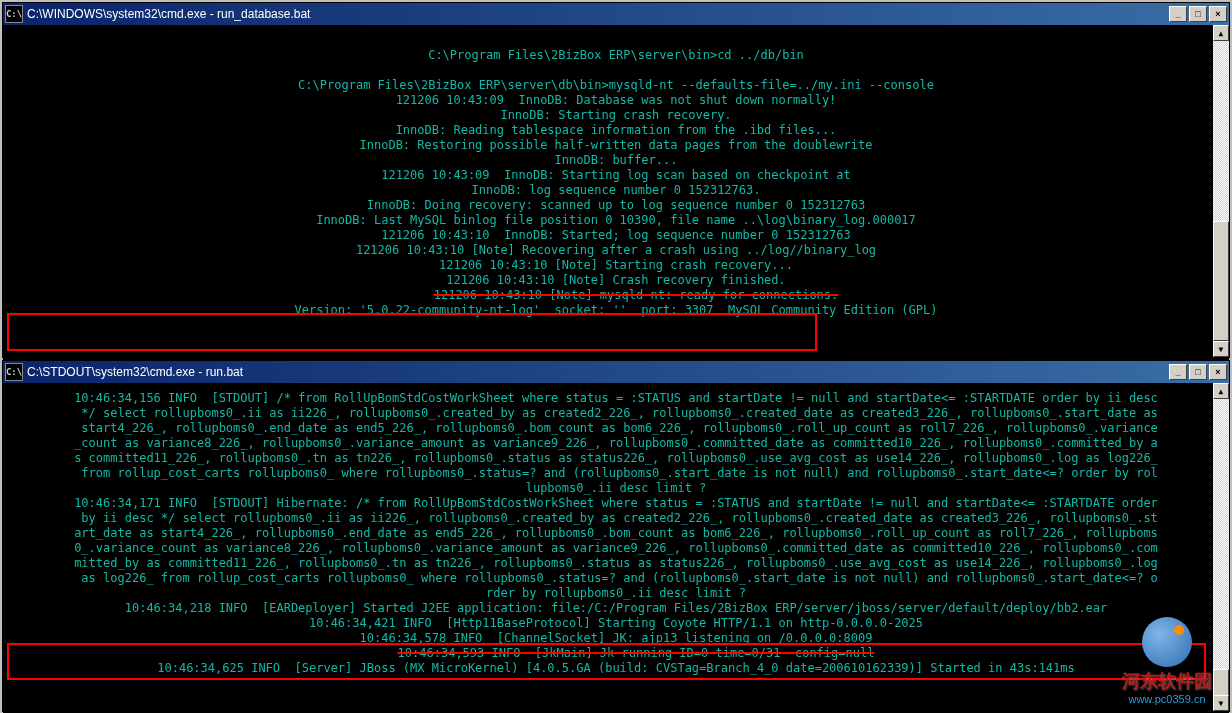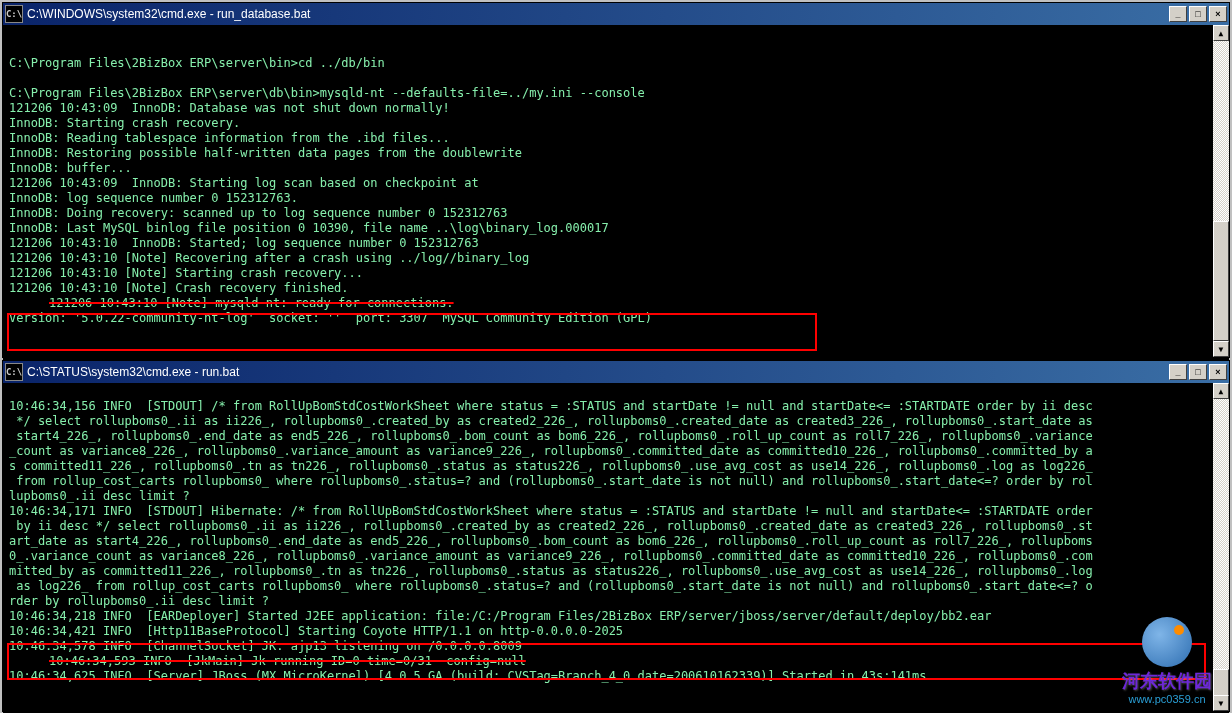--- a/index.html
+++ b/index.html
@@ -69,28 +69,29 @@
   display: flex;
   align-items: center;
   justify-content: center;
   font-size: 9px;
   font-weight: bold;
   cursor: pointer;
   font-family: Tahoma, sans-serif;
 }
 .terminal-content {
   background: #000;
-  color: #86efac;
+  color: #14b8a6;
   font-size: 12px;
   line-height: 15px;
-  padding: 16px 6px;
+  padding: 8px 6px;
   height: calc(100% - 30px);
   overflow: hidden;
   white-space: pre;
   position: relative;
+  text-align: center;
 }
 .scrollbar {
   position: absolute;
   right: 0;
   top: 22px;
   bottom: 0;
   width: 16px;
   background: #d4d0c8;
 }
 .scroll-arrow {
@@ -151,21 +152,21 @@
 }
 .watermark-logo::before {
   content: "";
   position: absolute;
   top: 8px; right: 8px;
   width: 10px; height: 10px;
   background: #ff8c00;
   border-radius: 50%;
 }
 .watermark-text {
-  color: #6d28d9;
+  color: #b91c1c;
   font-family: "Microsoft YaHei", sans-serif;
   font-weight: bold;
   font-size: 18px;
   text-shadow: 1px 1px 2px rgba(255,255,255,0.3);
   margin-top: 2px;
 }
 .watermark-url {
   color: #2a9fd6;
   font-family: Arial, sans-serif;
   font-size: 11px;
@@ -194,21 +195,21 @@
       <div class="scroll-thumb" style="top:180px;height:120px;"></div>
     </div>
     <div class="scroll-arrow scroll-arrow-bottom">▼</div>
   </div>
   <div class="redbox" style="left:4px; top:310px; width:806px; height:34px;"></div>
 </div>
 
 <div class="window window-bottom">
   <div class="titlebar">
     <div class="titlebar-icon">C:\</div>
-    <div class="titlebar-text">C:\STATUS\system32\cmd.exe - run.bat</div>
+    <div class="titlebar-text">C:\STDOUT\system32\cmd.exe - run.bat</div>
     <div class="titlebar-buttons">
       <div class="titlebar-btn">_</div>
       <div class="titlebar-btn">□</div>
       <div class="titlebar-btn">×</div>
     </div>
   </div>
   <div class="terminal-content" id="term2"><div class="line">10:46:34,156 INFO  [STDOUT] /* from RollUpBomStdCostWorkSheet where status = :STATUS and startDate != null and startDate&lt;= :STARTDATE order by ii desc</div><div class="line"> */ select rollupboms0_.ii as ii226_, rollupboms0_.created_by as created2_226_, rollupboms0_.created_date as created3_226_, rollupboms0_.start_date as</div><div class="line"> start4_226_, rollupboms0_.end_date as end5_226_, rollupboms0_.bom_count as bom6_226_, rollupboms0_.roll_up_count as roll7_226_, rollupboms0_.variance</div><div class="line">_count as variance8_226_, rollupboms0_.variance_amount as variance9_226_, rollupboms0_.committed_date as committed10_226_, rollupboms0_.committed_by a</div><div class="line">s committed11_226_, rollupboms0_.tn as tn226_, rollupboms0_.status as status226_, rollupboms0_.use_avg_cost as use14_226_, rollupboms0_.log as log226_</div><div class="line"> from rollup_cost_carts rollupboms0_ where rollupboms0_.status=? and (rollupboms0_.start_date is not null) and rollupboms0_.start_date&lt;=? order by rol</div><div class="line">lupboms0_.ii desc limit ?</div><div class="line">10:46:34,171 INFO  [STDOUT] Hibernate: /* from RollUpBomStdCostWorkSheet where status = :STATUS and startDate != null and startDate&lt;= :STARTDATE order</div><div class="line"> by ii desc */ select rollupboms0_.ii as ii226_, rollupboms0_.created_by as created2_226_, rollupboms0_.created_date as created3_226_, rollupboms0_.st</div><div class="line">art_date as start4_226_, rollupboms0_.end_date as end5_226_, rollupboms0_.bom_count as bom6_226_, rollupboms0_.roll_up_count as roll7_226_, rollupboms</div><div class="line">0_.variance_count as variance8_226_, rollupboms0_.variance_amount as variance9_226_, rollupboms0_.committed_date as committed10_226_, rollupboms0_.com</div><div class="line">mitted_by as committed11_226_, rollupboms0_.tn as tn226_, rollupboms0_.status as status226_, rollupboms0_.use_avg_cost as use14_226_, rollupboms0_.log</div><div class="line"> as log226_ from rollup_cost_carts rollupboms0_ where rollupboms0_.status=? and (rollupboms0_.start_date is not null) and rollupboms0_.start_date&lt;=? o</div><div class="line">rder by rollupboms0_.ii desc limit ?</div><div class="line">10:46:34,218 INFO  [EARDeployer] Started J2EE application: file:/C:/Program Files/2BizBox ERP/server/jboss/server/default/deploy/bb2.ear</div><div class="line">10:46:34,421 INFO  [Http11BaseProtocol] Starting Coyote HTTP/1.1 on http-0.0.0.0-2025</div><div class="line">10:46:34,578 INFO  [ChannelSocket] JK: ajp13 listening on /0.0.0.0:8009</div><div class="line strike">10:46:34,593 INFO  [JkMain] Jk running ID=0 time=0/31  config=null</div><div class="line">10:46:34,625 INFO  [Server] JBoss (MX MicroKernel) [4.0.5.GA (build: CVSTag=Branch_4_0 date=200610162339)] Started in 43s:141ms</div></div>
   <div class="scrollbar">
     <div class="scroll-arrow">▲</div>
     <div class="scroll-track">

